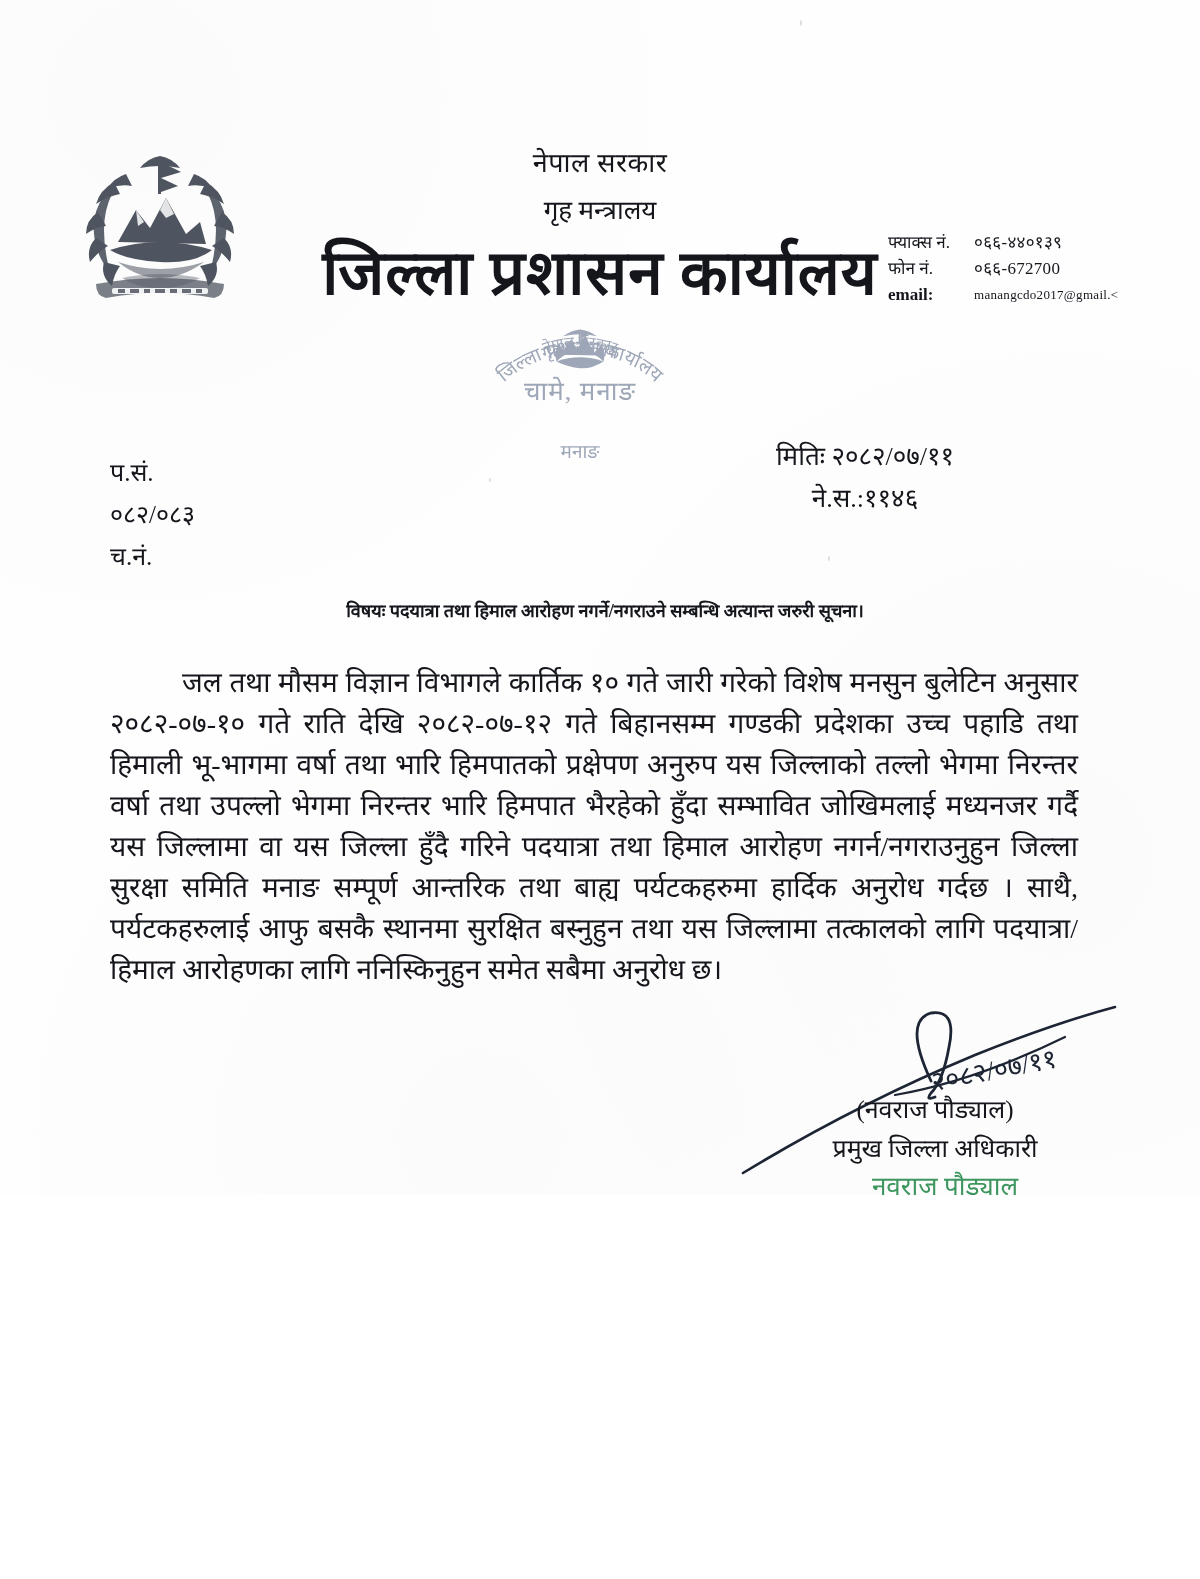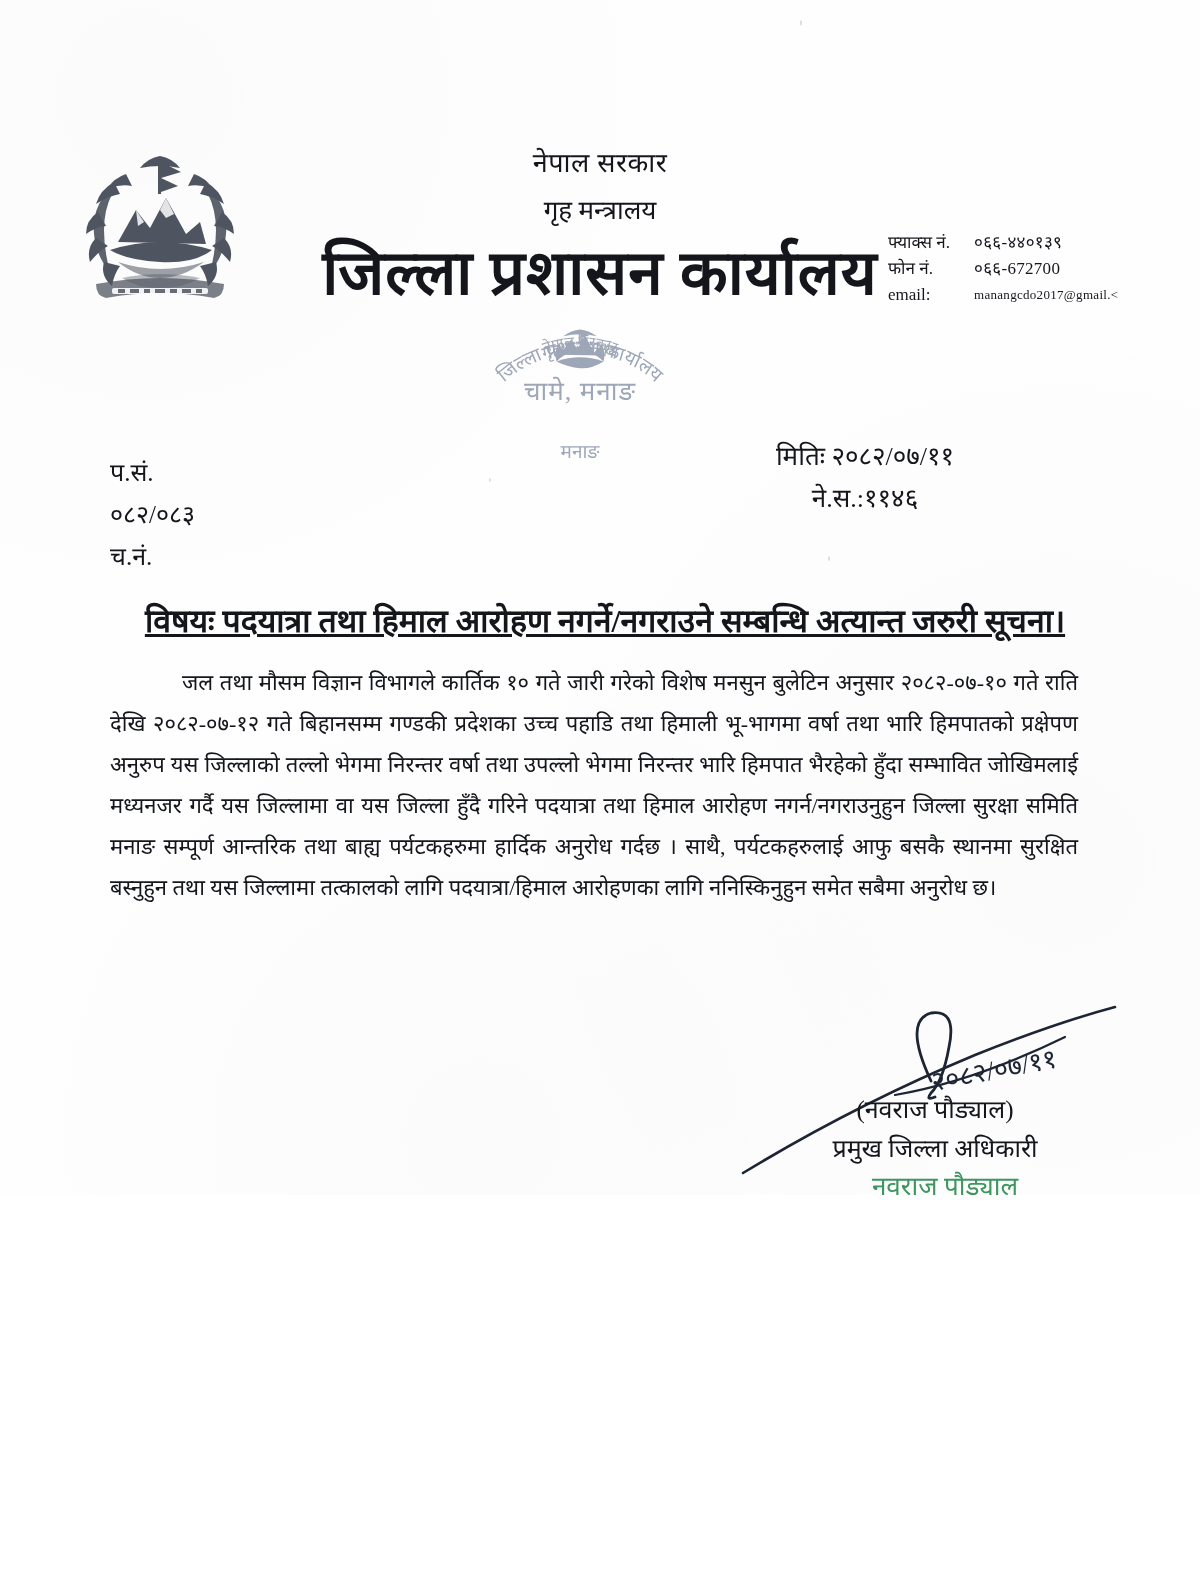--- a/index.html
+++ b/index.html
@@ -75,21 +75,21 @@
     position: absolute;
     left: 888px;
     top: 230px;
     font-size: 17px;
     line-height: 26px;
     white-space: nowrap;
   }
   .contact-row { display: flex; align-items: flex-end; }
   .contact-label { width: 86px; flex: none; }
   .contact-value { letter-spacing: 0.3px; }
-  .contact .email-label { font-family: "Liberation Serif", serif; }
+  .contact .email-label { font-family: "Liberation Serif", serif; font-weight: bold; }
   .contact .email-value {
     font-family: "Liberation Serif", serif;
     font-size: 13px;
   }
 
   
   .seal {
     position: absolute;
     left: 455px;
     top: 288px;
@@ -120,33 +120,32 @@
   }
   .date-miti { text-align: center; }
   .date-nes { text-align: center; }
 
   
   .subject {
     position: absolute;
     left: 110px;
     right: 100px;
     top: 598px;
-    font-size: 32px;
+    font-size: 18px;
     font-weight: bold;
     text-align: center;
-    text-decoration: underline;
   }
 
   
   .body {
     position: absolute;
     left: 110px;
     top: 662px;
     width: 968px;
-    font-size: 22px;
+    font-size: 28px;
     line-height: 41px;
   }
   .body p {
     margin: 0;
     text-align: justify;
     text-justify: inter-word;
     text-indent: 72px;
   }
   .body p::after {
     content: "";

